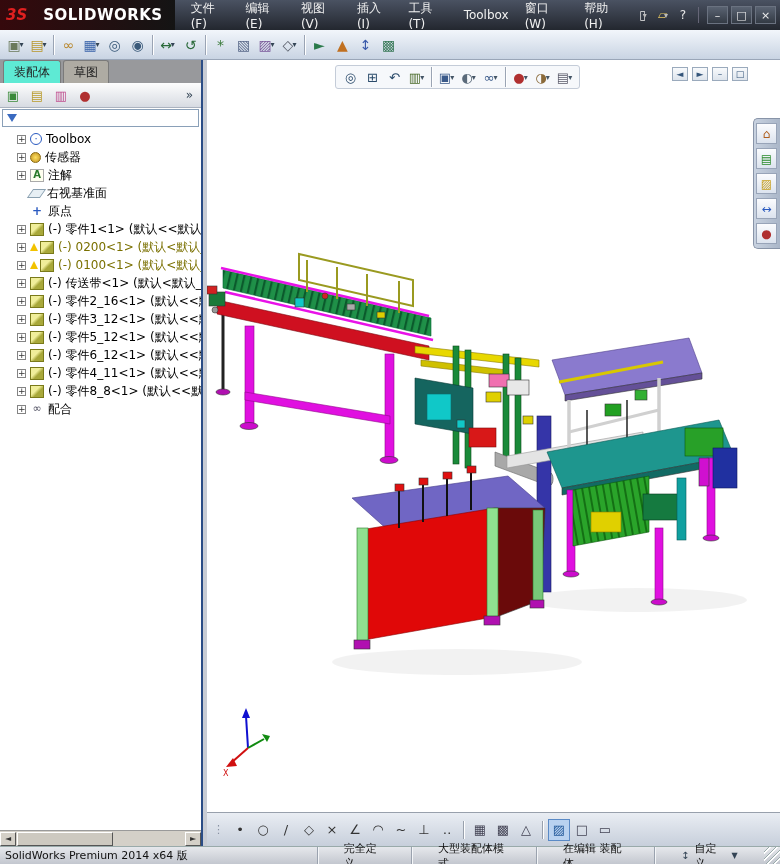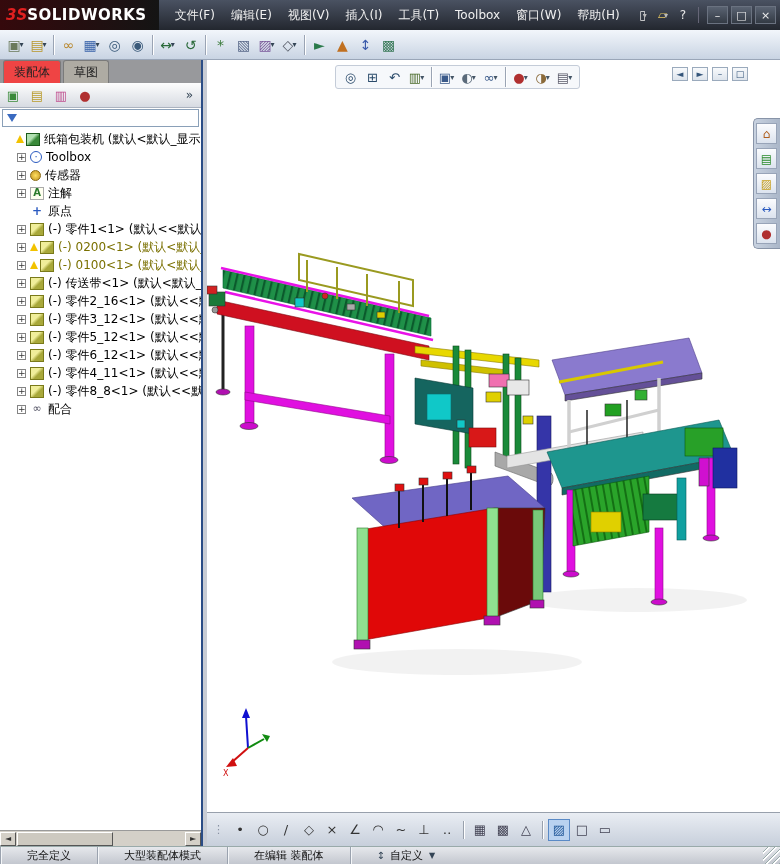--- a/index.html
+++ b/index.html
@@ -1,39 +1,39 @@
 <!DOCTYPE html>
 <html><head>
 <meta charset="utf-8">
 <style>
 *{margin:0;padding:0;box-sizing:border-box}
 html,body{width:780px;height:864px;overflow:hidden;font-family:"DejaVu Sans","Liberation Sans",sans-serif;font-size:12px;background:#d4d0c8}
 
 .titlebar{height:30px;display:flex;align-items:center;background:linear-gradient(#4a5262,#23272f);color:#eee}
-.logo{display:flex;align-items:center;gap:0;padding:0 12px 0 6px;height:100%;background:linear-gradient(90deg,#35090c,#141414)}
+.logo{display:flex;align-items:center;gap:16px;padding:0 12px 0 6px;height:100%;background:linear-gradient(90deg,#35090c,#141414)}
 .logo-mark{color:#e02020;font-weight:bold;font-style:italic;font-size:15px}
 .logo-text{font-weight:bold;font-size:15px;letter-spacing:.5px;color:#fff}
 .menus{display:flex;align-items:center;margin-left:8px}
 .menu-item{padding:3px 8px;font-size:12px;color:#f0f0f0;cursor:default}
 .title-right{margin-left:auto;display:flex;align-items:center;padding-right:4px}
 .qicon{width:20px;height:20px;display:flex;align-items:center;justify-content:center;color:#e8e8e8;font-size:12px}
 .qicon .dd{font-size:8px;color:#bbb;margin-left:-3px}
 .tsep{width:1px;height:16px;background:#667;margin:0 5px}
 .winbtn{width:21px;height:18px;border:1px solid #6a7280;background:linear-gradient(#5a6372,#333a44);display:flex;align-items:center;justify-content:center;color:#eee;font-size:11px;margin-left:3px}
 
 .toolbar{height:30px;background:linear-gradient(#f2f6fb,#c9d4e3);border-bottom:1px solid #9aa6b8;display:flex;align-items:center;padding:0 4px}
 .tbi{height:24px;min-width:23px;display:flex;align-items:center;justify-content:center;font-size:14px}
 .tbi .dd{font-size:8px;color:#345;margin-left:-1px}
 .vsep{width:1px;height:20px;background:#9aa4b4;box-shadow:1px 0 0 #fff;margin:0 3px}
 
 .main{display:flex;height:786px}
 .left-col{width:201px;display:flex;flex-direction:column;background:#fff}
 .tabs{height:23px;background:#98999c;display:flex;align-items:flex-end;padding-left:3px;gap:2px;flex:none}
 .tab{padding:3px 10px 2px;font-size:12px;background:#aeaba3;border:1px solid #7a7a7a;border-bottom:none;border-radius:3px 3px 0 0;color:#222}
-.tab.active{background:#ef4444}
+.tab.active{background:#5eead4}
 .panel-header{height:25px;background:linear-gradient(#fdfdfd,#d7dbe2);border-bottom:1px solid #aab2bf;display:flex;align-items:center;padding:0 3px;gap:4px;flex:none}
 .ph-icon{width:20px;height:20px;display:flex;align-items:center;justify-content:center;font-size:13px}
 .collapse-btn{margin-left:auto;color:#345;font-size:12px;padding:0 5px}
 .filter-wrap{height:20px;padding:1px 2px;flex:none}
 .filter-row{height:18px;border:1px solid #8aa0b8;display:flex;align-items:center;background:#fff}
 .funnel{width:0;height:0;border-left:5px solid transparent;border-right:5px solid transparent;border-top:8px solid #3a6ac0;margin:0 4px}
 
 .tree{flex:1;overflow:hidden;padding-top:2px;background:#fff}
 .tree-row{height:18px;display:flex;align-items:center;white-space:nowrap;padding-left:3px;overflow:hidden}
 .ind{width:14px;flex:none}
@@ -206,42 +206,42 @@
         </span>
       <span class="collapse-btn">»</span>
     </div>
     <div class="filter-wrap">
       <div class="filter-row">
         <span class="funnel"></span>
       </div>
     </div>
     <div class="tree" id="tree">
         <div class="tree-row">
-          <span class="plus-sp"></span>
-          <span class="warn-tri"></span>
-          <span class="t-ic ic-asm"></span>
-          <span class="t-label">纸箱包装机  (默认&lt;默认_显示</span>
-        </div>
-        <div class="tree-row">
           <span class="ind"></span>
           <span class="plus">+</span>
           <span class="t-ic ic-hist">·</span>
           <span class="t-label">Toolbox</span>
         </div>
         <div class="tree-row">
           <span class="ind"></span>
           <span class="plus">+</span>
           <span class="t-ic ic-sensor"></span>
           <span class="t-label">传感器</span>
         </div>
         <div class="tree-row">
           <span class="ind"></span>
           <span class="plus">+</span>
           <span class="t-ic ic-anno">A</span>
           <span class="t-label">注解</span>
+        </div>
+        <div class="tree-row">
+          <span class="ind"></span>
+          <span class="plus-sp"></span>
+          <span class="t-ic ic-plane"></span>
+          <span class="t-label">右视基准面</span>
         </div>
         <div class="tree-row">
           <span class="ind"></span>
           <span class="plus-sp"></span>
           <span class="t-ic ic-origin">+</span>
           <span class="t-label">原点</span>
         </div>
         <div class="tree-row">
           <span class="ind"></span>
           <span class="plus">+</span>
@@ -572,20 +572,21 @@
           <span style="color: rgb(68, 68, 85);">□</span>
         </span>
         <span class="snap-icon">
           <span style="color: rgb(68, 68, 85);">▭</span>
         </span>
       </div>
   </div>
 </div>
 
 <div class="statusbar">
+  <div class="sb-left">SolidWorks Premium 2014 x64 版</div>
   <div id="sbPanels" style="display:flex;align-items:stretch">
       <div class="sb-seg">完全定义</div>
       <div class="sb-seg">大型装配体模式</div>
       <div class="sb-seg">在编辑 装配体</div>
     </div>
   <div class="sb-seg sb-custom">
     <span class="pre">↕</span>
     <span>自定义</span>
     <span class="dd">▼</span>
   </div>

